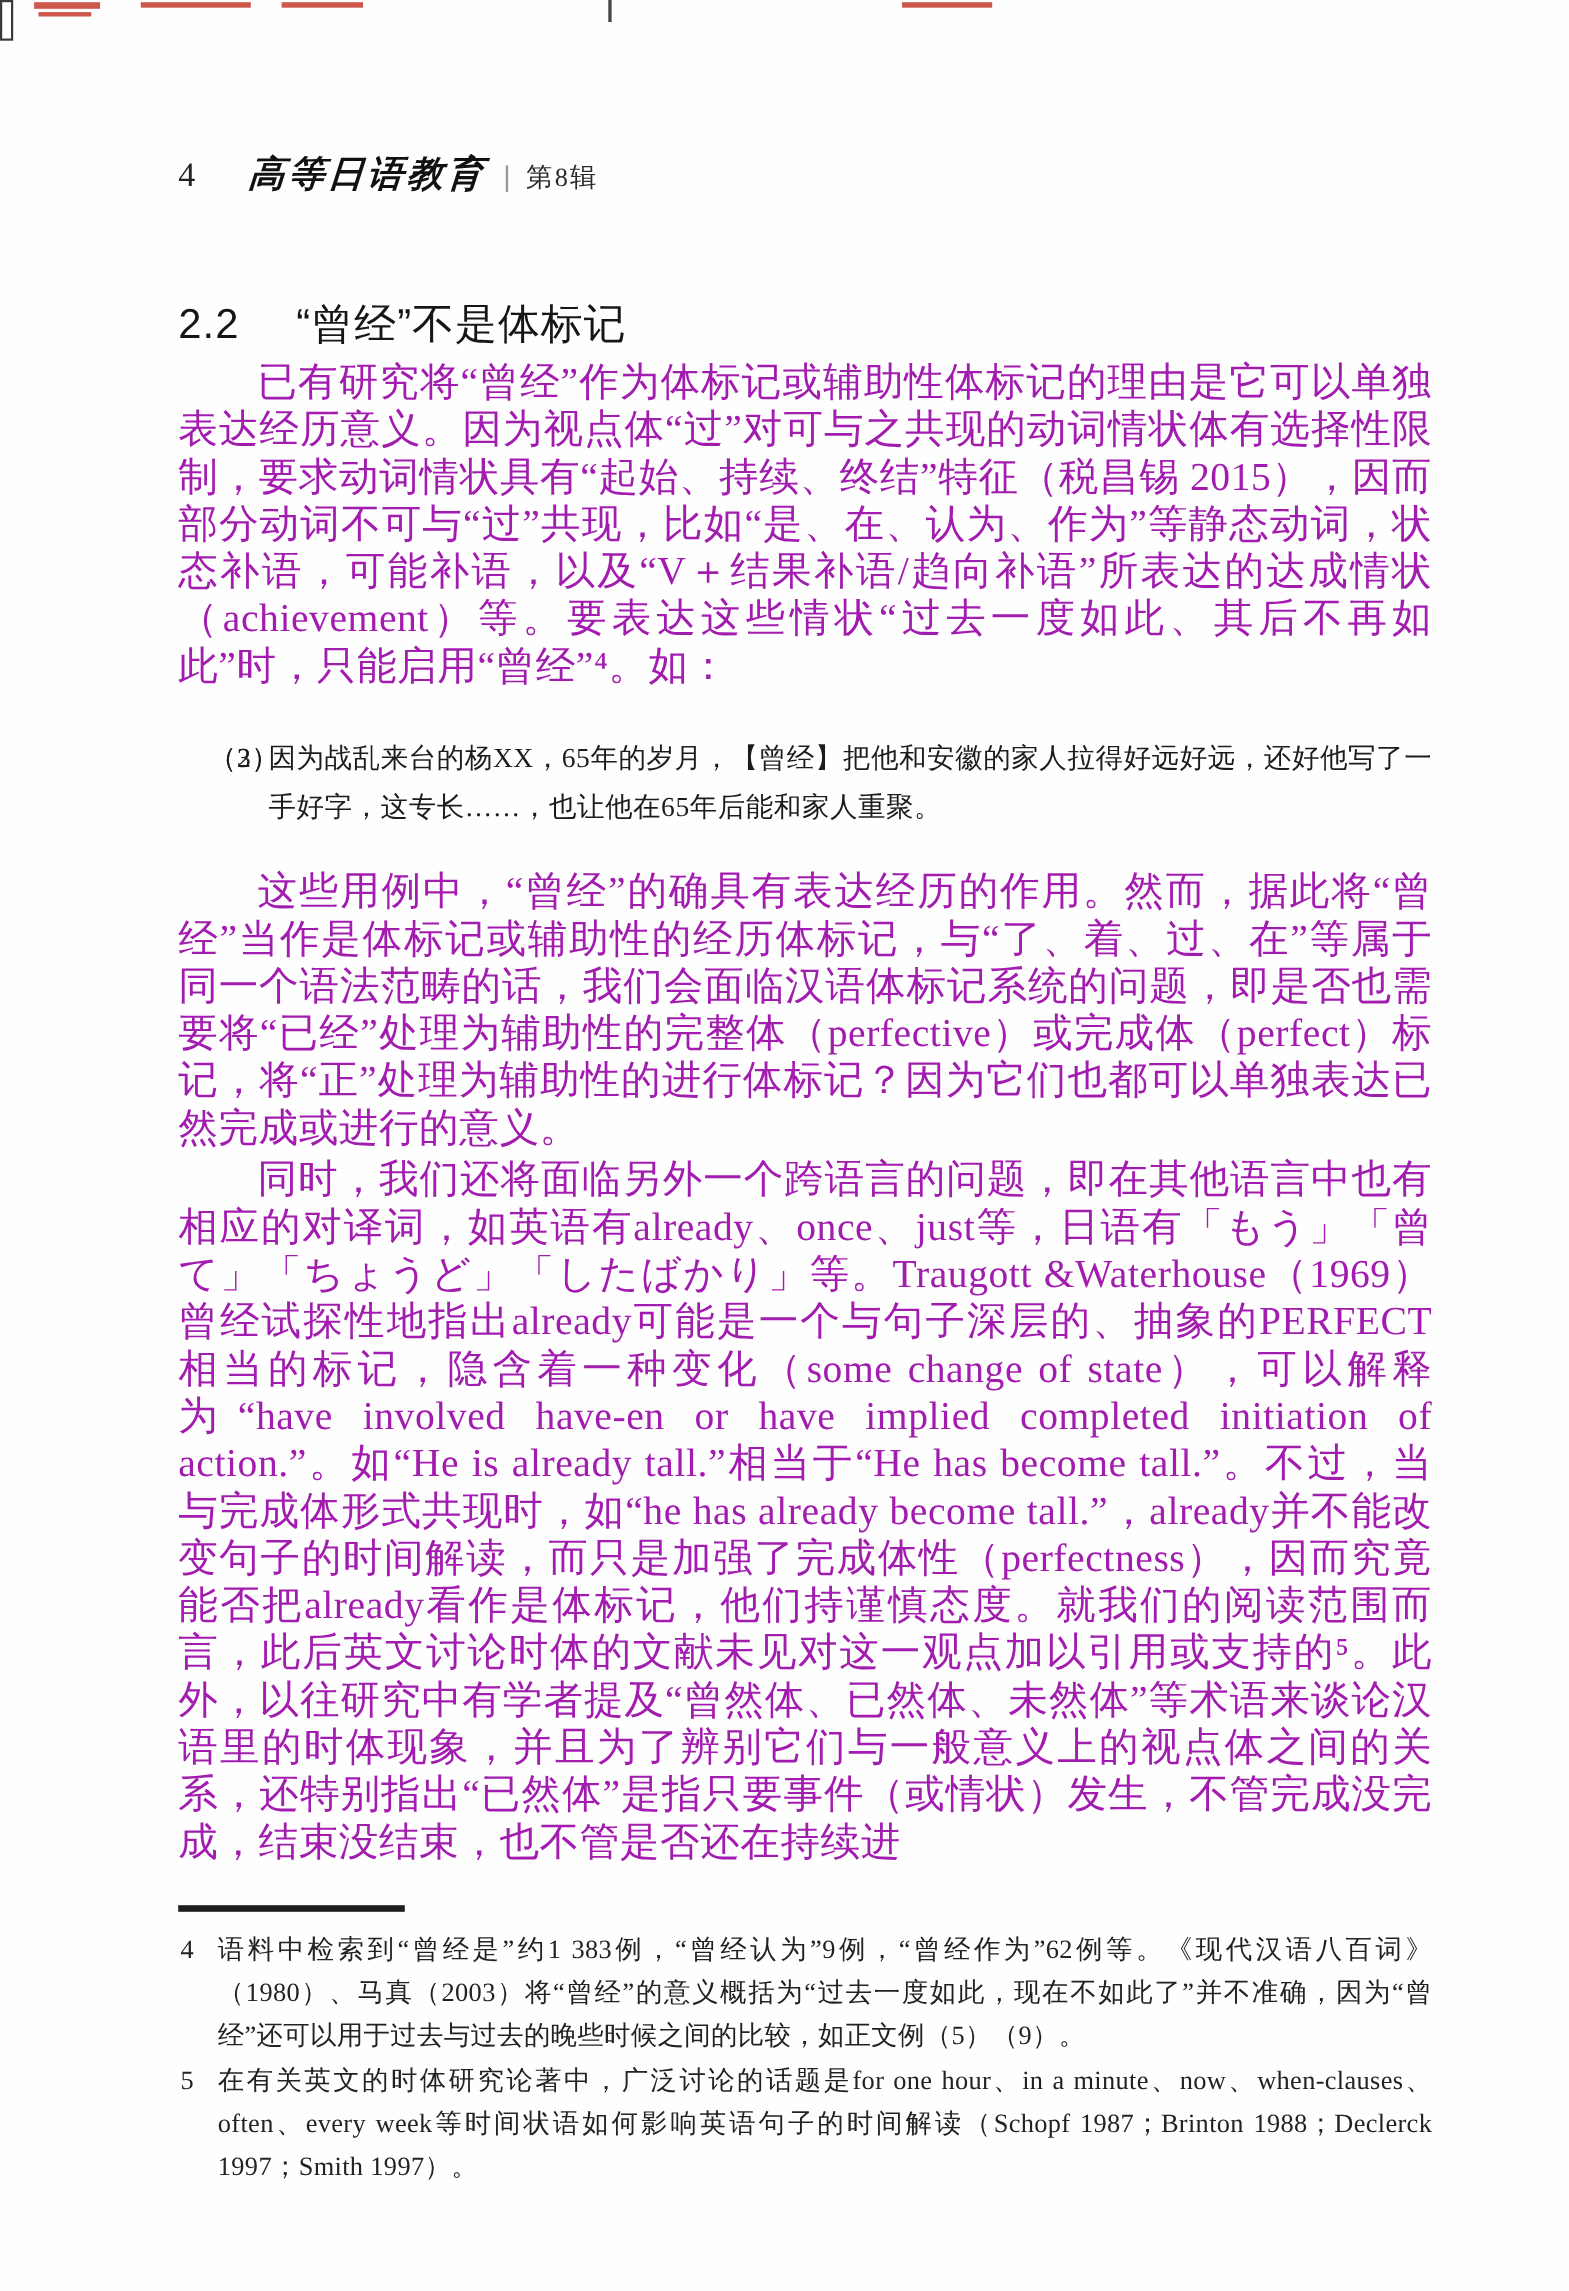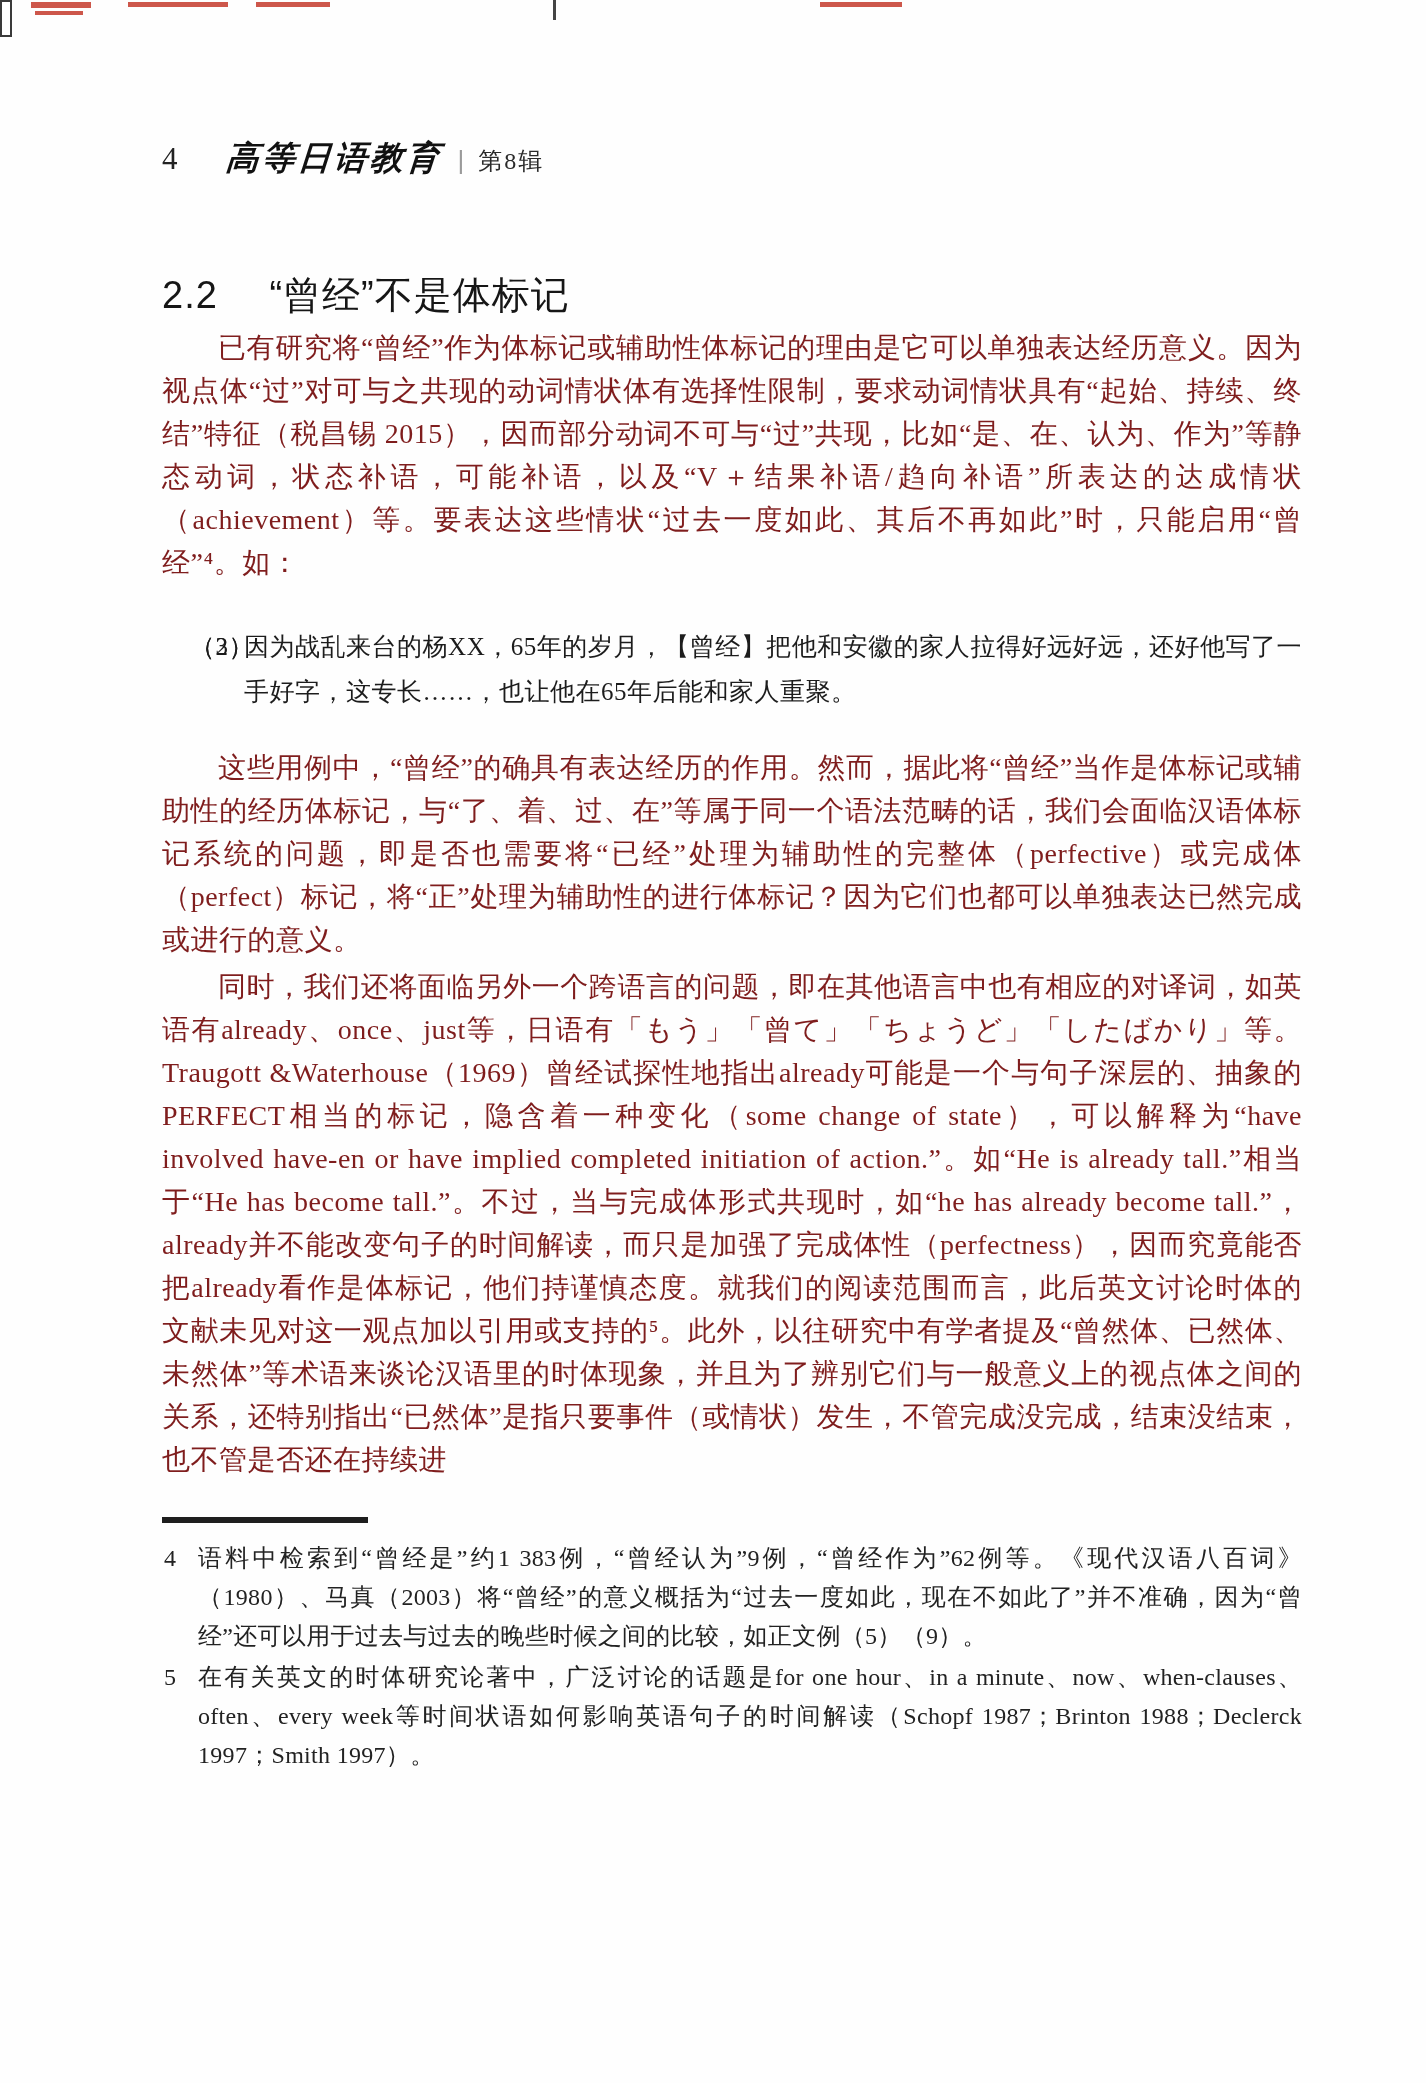--- a/index.html
+++ b/index.html
@@ -50,23 +50,23 @@
     margin:98px 0 14px 0;
     font-family:"Liberation Sans","DejaVu Sans",sans-serif;
     font-weight:400;font-size:38px;line-height:34px;
     letter-spacing:1px;color:#161616;
   }
   .section-number{margin-right:40px;}
 
   
   .body-para{
     margin:0;padding:0;
-    font-size:28px;line-height:43px;letter-spacing:.5px;
+    font-size:36px;line-height:43px;letter-spacing:.5px;
     text-align:justify;text-indent:2em;
-    color:#7f1d1d;
+    color:#a21caf;
   }
   .body-para + .body-para{margin-top:4px;}
 
   
   .examples{margin:40px 0 32px 0;}
   .example{
     position:relative;
     padding-left:82px;
     font-size:25px;line-height:45px;letter-spacing:.5px;
     text-align:justify;color:#1c1c1c;

